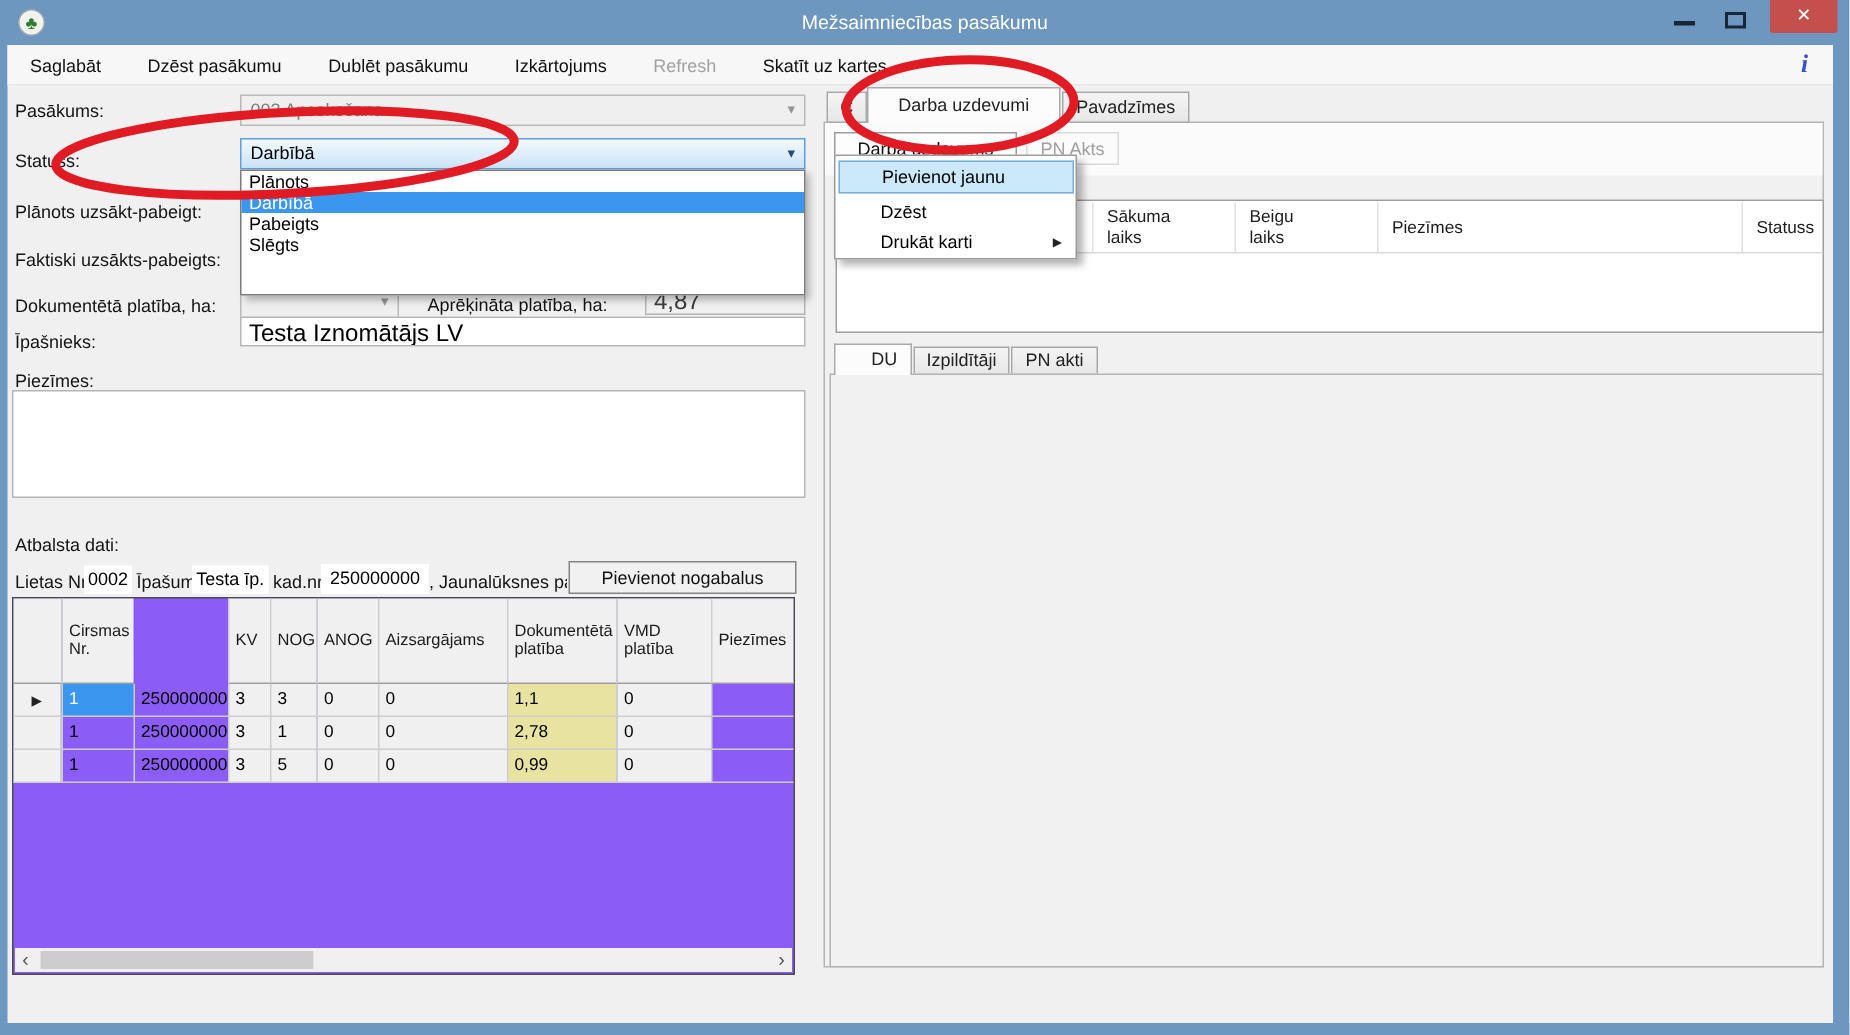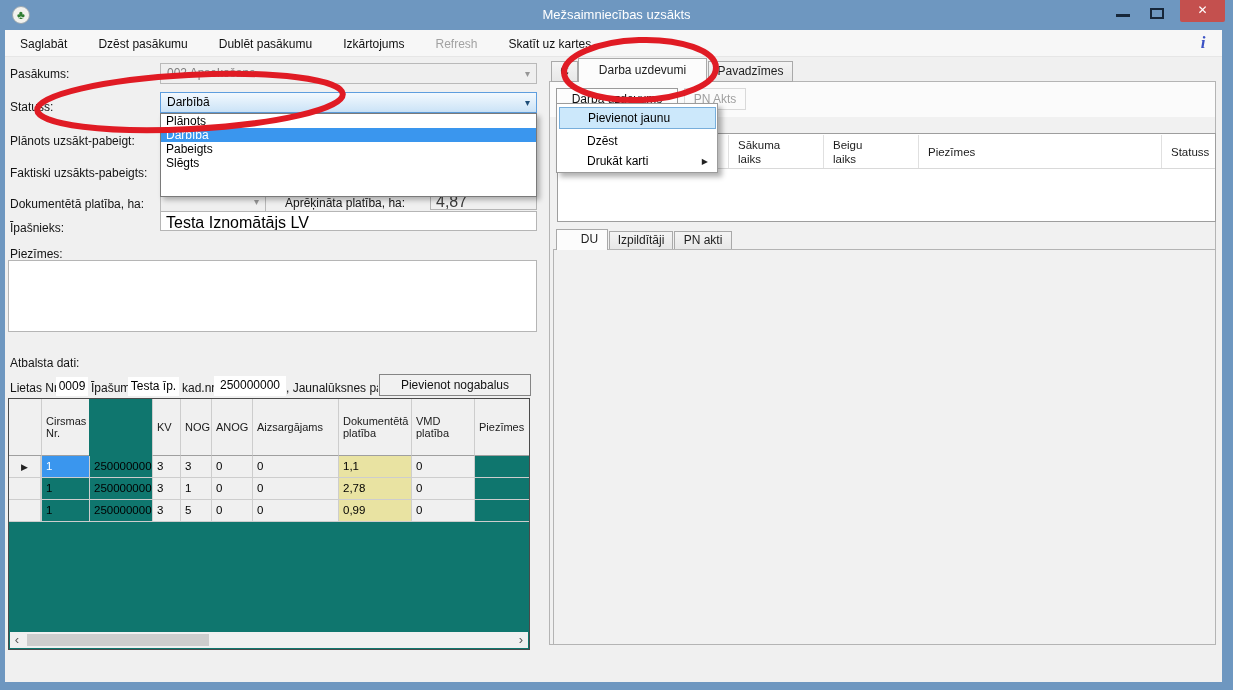--- a/index.html
+++ b/index.html
@@ -28,21 +28,21 @@
   .combo.active{border-color:#5e9ede;background:linear-gradient(#f3f9fe,#cbe3f7);color:#000}
   .combo.active .chev{color:#1f4e79}
   .dd-list{position:absolute;background:#fff;border:1px solid #7a7a7a;box-shadow:3px 3px 5px rgba(0,0,0,.28);z-index:50}
   .dd-item{height:14px;line-height:14px;font-size:12px;padding-left:5px;color:#000;white-space:nowrap}
   .dd-item.sel{background:#3a96ee;color:#fff}
   .tb{position:absolute;border:1px solid #b5b5b5;background:#fff;font-size:16px;padding:2px 5px;color:#000;white-space:nowrap;overflow:hidden}
   .tb.gray{background:#f0f0f0;color:#3c3c3c}
   .valbox{position:absolute;background:#fff;font-size:12px;text-align:center;color:#000;white-space:nowrap;overflow:hidden;padding-top:2px}
   .btn{position:absolute;border:1px solid #858585;background:#f1f1f1;font-size:12px;text-align:center;color:#111}
   
-  .grid{position:absolute;left:8px;top:398px;width:522px;height:252px;background:#0f766e;border:1px solid #4a4a4a}
+  .grid{position:absolute;left:8px;top:398px;width:522px;height:252px;background:#8b5cf6;border:1px solid #4a4a4a}
   .gh{position:absolute;top:0;height:57px;background:#f0f0f0;border-left:1px solid #cdcdcd;border-bottom:1px solid #9f9f9f;font-size:11px;color:#1a1a1a;display:flex;align-items:center;padding-left:4px;line-height:12px}
   .gh.first{border-left:none}
   .gc{position:absolute;height:22px;border-left:1px solid #cdcdcd;border-bottom:1px solid #cdcdcd;font-size:11.5px;color:#000;padding:4px 0 0 4px;white-space:nowrap;overflow:hidden}
   .gc.gray{background:#f0f0f0}
   .gc.yellow{background:#e9e3a2}
   .gc.selblue{background:#3a96ee;color:#fff}
   .rowsel{position:absolute;left:0;width:32px;background:#f0f0f0;border-right:1px solid #cdcdcd;border-bottom:1px solid #cdcdcd;text-align:center;color:#222}
   .hscroll{position:absolute;left:1px;top:233px;width:518px;height:16px;background:#f0f0f0}
   .hthumb{position:absolute;left:17px;top:2px;width:182px;height:12px;background:#cdcdcd}
   .harrow{position:absolute;top:0;height:16px;line-height:15px;font-size:13px;color:#555;width:14px;text-align:center}
@@ -69,21 +69,21 @@
 <body>
 
 <div class="page">
 
   <div class="border-blue" style="left:0;top:30px;width:5px;height:660px"></div>
   <div class="border-blue" style="left:1222px;top:30px;width:11px;height:660px"></div>
   <div class="border-blue" style="left:0;top:682px;width:1233px;height:8px"></div>
 
   <div class="titlebar">
     <div class="appicon"><span>♣</span></div>
-    <div class="title-text">Mežsaimniecības uzsākts</div>
+    <div class="title-text">Mežsaimniecības pasākumu</div>
     <div class="capbtn" style="left:1112px;width:30px">
         <div class="min-glyph"></div>
       </div>
     <div class="capbtn" style="left:1146px;width:28px">
         <div class="max-glyph"></div>
       </div>
     <div class="closebtn"><span>✕</span></div>
   </div>
 
   <div class="menubar">
@@ -127,21 +127,21 @@
     <span class="chev">▾</span>
   </div>
   <div class="lbl" style="left:285px;top:196px">Aprēķināta platība, ha:</div>
   <div class="tb gray" style="left:430px;top:190px;width:107px;height:20px">4,87</div>
 
   <div class="tb" style="left:160px;top:211px;width:377px;height:20px">Testa Iznomātājs LV</div>
 
   <div class="tb" style="left:8px;top:260px;width:529px;height:72px"></div>
 
   <div class="lbl" style="left:10px;top:381px">Lietas Nr.</div>
-  <div class="valbox" style="left:56px;top:377px;width:32px;height:19px">0009</div>
+  <div class="valbox" style="left:56px;top:377px;width:32px;height:19px">0002</div>
   <div class="lbl" style="left:91px;top:381px">Īpašums</div>
   <div class="valbox" style="left:128px;top:377px;width:51px;height:19px">Testa īp.</div>
   <div class="lbl" style="left:182px;top:381px">kad.nr.</div>
   <div class="valbox" style="left:214px;top:376px;width:72px;height:20px">250000000</div>
   <div class="lbl" style="left:286px;top:381px;width:92px;overflow:hidden">, Jaunalūksnes pa</div>
   <div class="btn" style="left:379px;top:374px;width:152px;height:22px;line-height:20px">Pievienot nogabalus</div>
 
   <div class="grid">
 
     <div class="gh first" style="left:0;width:32px"></div>

